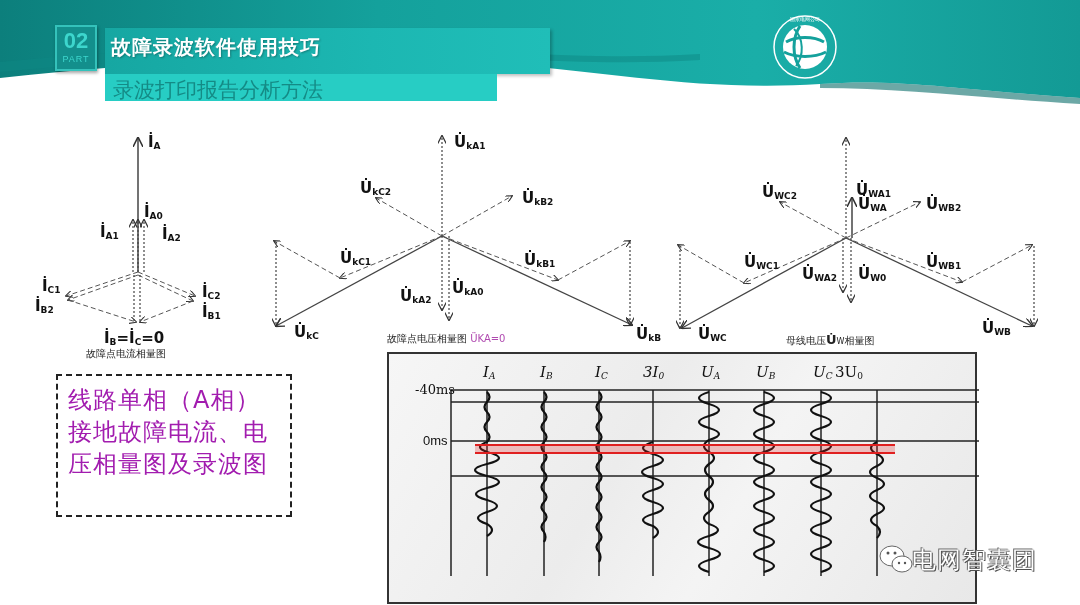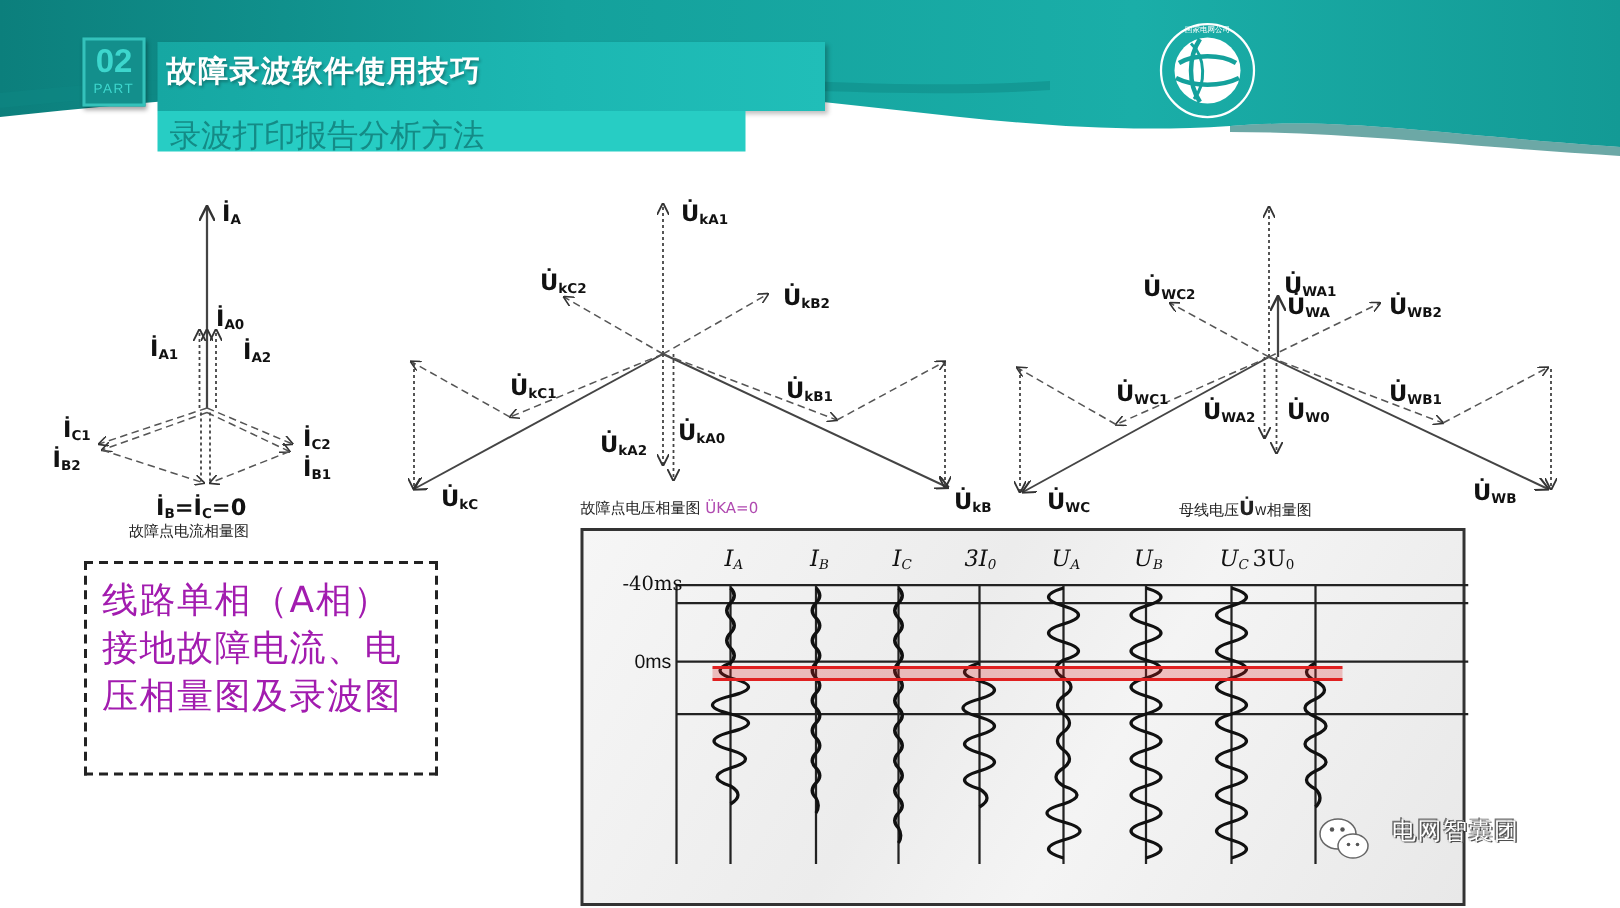--- a/index.html
+++ b/index.html
@@ -20,21 +20,21 @@
   .lbl{position:absolute;font-family:"DejaVu Sans",sans-serif;font-weight:bold;color:#111;white-space:nowrap;}
   .lbl .main{font-size:15px;}
   .lbl sub{font-size:9px;vertical-align:-2px;}
   .caption{position:absolute;font-size:10px;color:#222;white-space:nowrap;font-family:"DejaVu Sans",sans-serif;}
   .caption .pink{color:#b04ab0;}
   .note-box{position:absolute;left:56px;top:374px;width:236px;height:143px;border:2px dashed #222;box-sizing:border-box;padding:8px 10px;}
   .note-text{font-size:24px;line-height:32px;color:#a21caf;font-family:"DejaVu Sans",sans-serif;letter-spacing:1px;}
   .wave{position:absolute;left:387px;top:352px;width:590px;height:252px;border:2px solid #333;box-sizing:border-box;background:linear-gradient(120deg,#f6f6f6 0%,#ececec 40%,#f4f4f4 60%,#e8e8e8 100%);}
   .wave svg{position:absolute;left:0;top:0;}
   .wm{position:absolute;left:878px;top:540px;width:200px;height:40px;}
-  .wm-text{position:absolute;left:50px;top:4px;font-size:16px;color:#ffffff;font-family:Liberation Sans, sans-serif;text-shadow:0 0 1px #333,1px 1px 0 #555,-1px -1px 0 #777;letter-spacing:1px;}
+  .wm-text{position:absolute;left:34px;top:4px;font-size:24px;color:#ffffff;font-family:Liberation Sans, sans-serif;text-shadow:0 0 1px #333,1px 1px 0 #555,-1px -1px 0 #777;letter-spacing:1px;}
 </style>
 </head>
 <body>
 
 <div class="header">
   <svg width="1080" height="112">
     <defs>
       <linearGradient id="hg" x1="0" y1="0" x2="1" y2="0">
         <stop offset="0" stop-color="#0c7f7c"></stop>
         <stop offset="0.35" stop-color="#14a19c"></stop>

